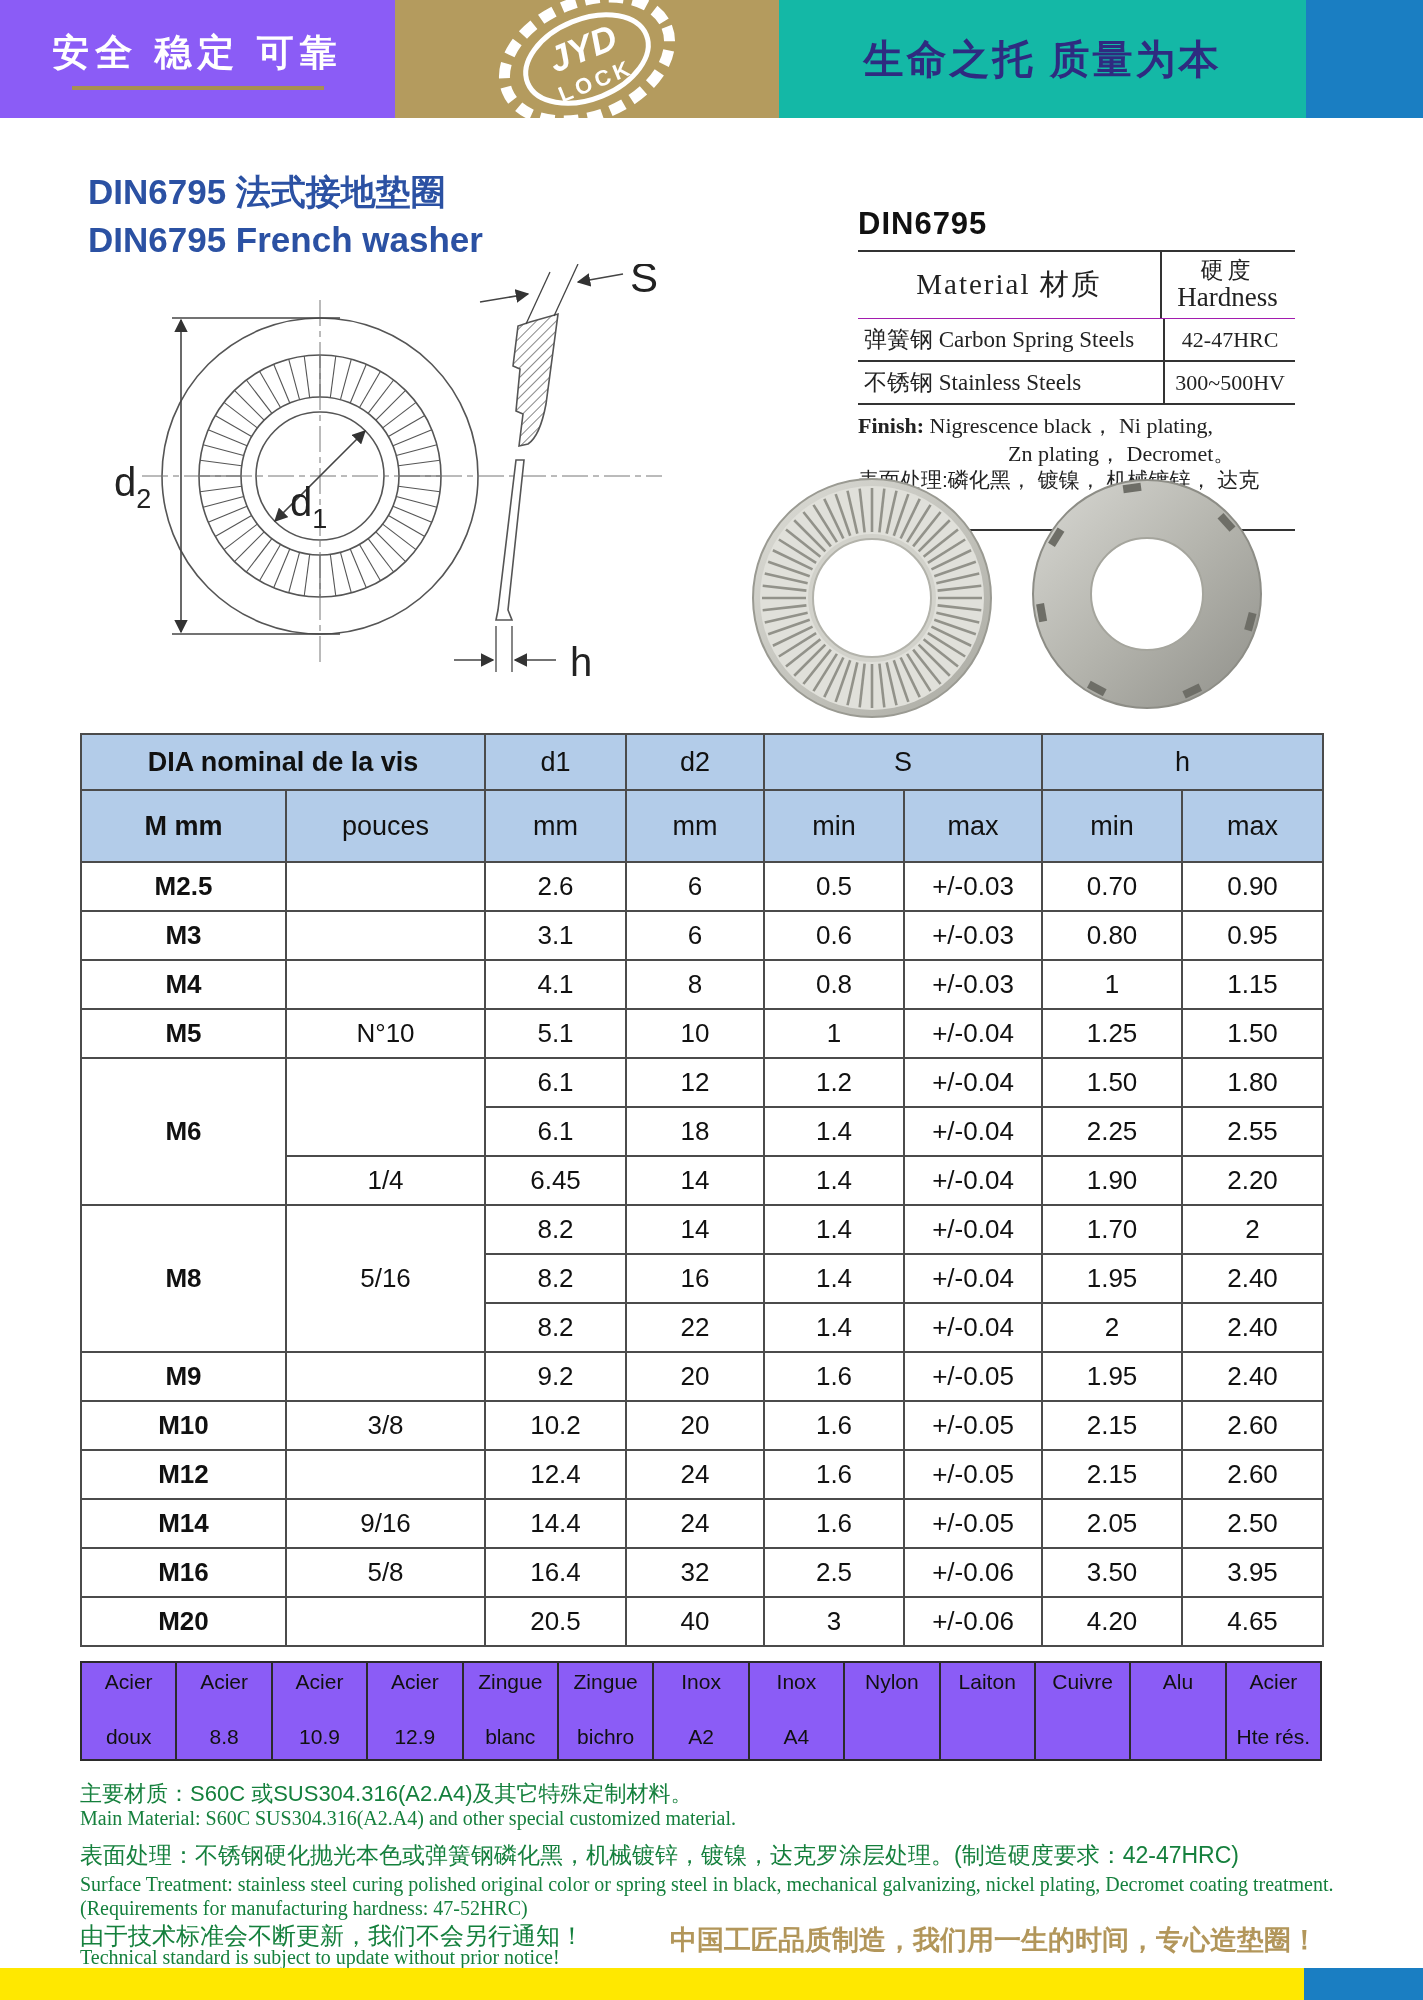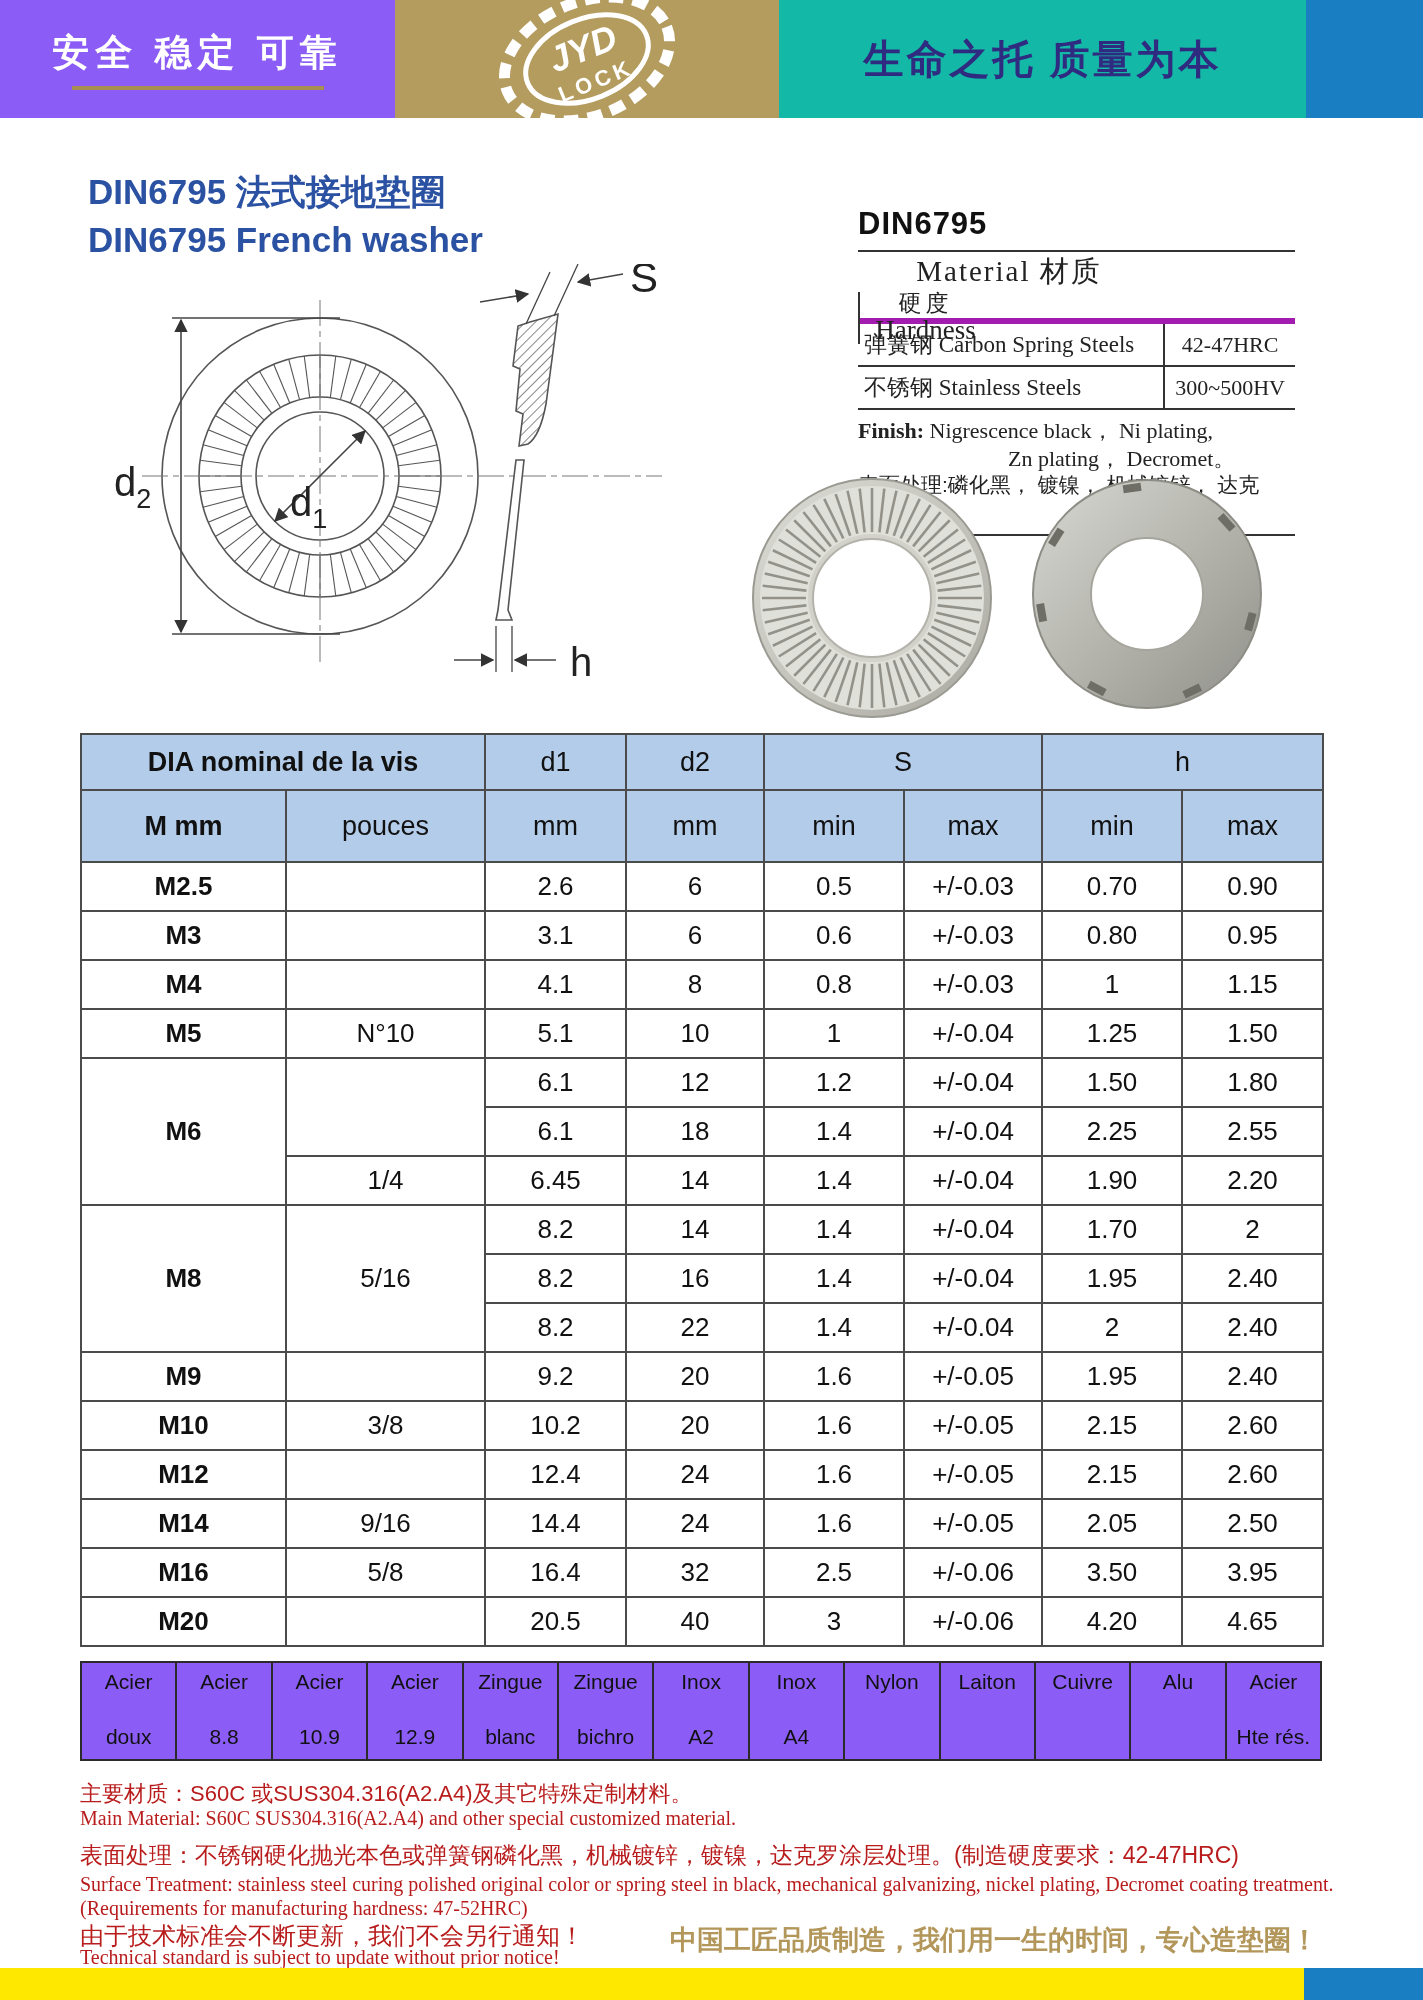--- a/index.html
+++ b/index.html
@@ -15,21 +15,21 @@
   .band-gold{width:384px;height:100%;background:#b49b5e;display:flex;justify-content:center;align-items:center;}
   .band-yellow{width:527px;height:100%;background:#14b8a6;display:flex;justify-content:center;align-items:center;}
   .band-yellow .slogan{color:#2e2b80;font-size:40px;font-weight:bold;letter-spacing:3px;}
   .band-blue{width:117px;height:100%;background:#1a7ec2;}
   
   .page-title{position:absolute;left:88px;top:168px;color:#2b51a3;font-size:35px;font-weight:bold;line-height:48px;}
   
   .spec{position:absolute;left:858px;top:206px;width:437px;font-family:"Liberation Serif", serif;}
   .spec-heading{font-family:"Liberation Sans", sans-serif;font-size:31px;font-weight:bold;letter-spacing:1px;color:#111;margin-bottom:8px;}
   .spec-grid{border-top:2px solid #333;}
-  .spec-hrow{display:flex;border-bottom:6px solid #a21caf;height:66px;flex-direction:column;}
+  .spec-hrow{display:flex;border-bottom:1px solid #a21caf;height:66px;}
   .spec-h1{width:302px;display:flex;align-items:center;justify-content:center;font-size:29px;letter-spacing:2px;}
   .spec-h2{width:131px;border-left:2px solid #333;display:flex;flex-direction:column;align-items:center;justify-content:center;line-height:1.05;}
   .spec-h2 .cn{font-size:23px;letter-spacing:4px;}
   .spec-h2 .en{font-size:27px;}
   .spec-row{display:flex;border-bottom:2px solid #333;height:41px;}
   .spec-col1{width:302px;display:flex;align-items:center;padding-left:6px;font-size:23px;}
   .spec-col2{width:131px;border-left:2px solid #333;display:flex;align-items:center;justify-content:center;font-size:22px;}
   .finish{border-bottom:2px solid #333;padding:7px 0 9px 0;font-size:22px;line-height:1.25;}
   .finish .l2{padding-left:150px;}
   .finish .l3{font-family:"Liberation Sans", sans-serif;font-size:21px;}
@@ -43,21 +43,21 @@
   table.dim tbody td{height:47px;font-size:26px;background:#fff;color:#111;}
   table.dim tbody td.b{font-weight:bold;}
   
   .strip{position:absolute;left:80px;top:1661px;width:1242px;height:100px;box-sizing:border-box;
          display:flex;background:#8b5cf6;border:2px solid #2b2b2b;}
   .strip-cell{flex:1;border-left:2px solid #2b2b2b;display:flex;flex-direction:column;justify-content:space-between;
               align-items:center;padding:7px 0 10px 0;font-size:21px;color:#111;box-sizing:border-box;}
   .strip-cell:first-child{border-left:none;}
   .strip-cell div{min-height:22px;}
   
-  .note{position:absolute;left:80px;color:#b91c1c;}
+  .note{position:absolute;left:80px;color:#15803d;}
   .serif{font-family:"Liberation Serif", serif;}
   .tagline{position:absolute;right:105px;top:1922px;color:#b2965a;font-size:27px;font-weight:bold;}
   
   .bottom-yellow{position:absolute;left:0;top:1968px;width:1304px;height:32px;background:#ffe800;}
   .bottom-blue{position:absolute;left:1304px;top:1968px;width:119px;height:32px;background:#1a7ec2;}
   
   .tech{position:absolute;left:78px;top:264px;}
   .photos{position:absolute;left:650px;top:478px;}
 </style>
 </head>

